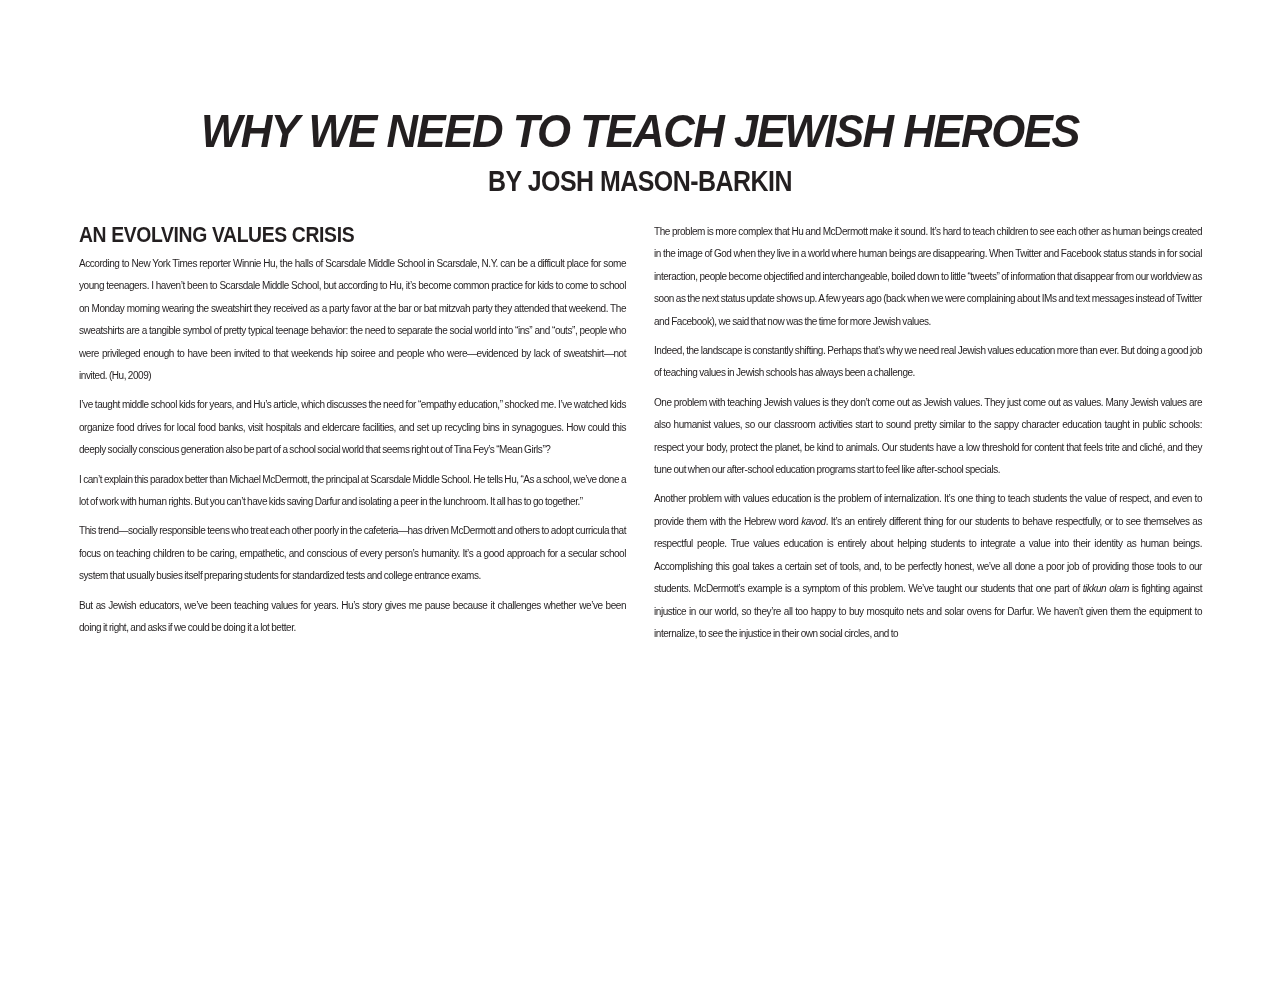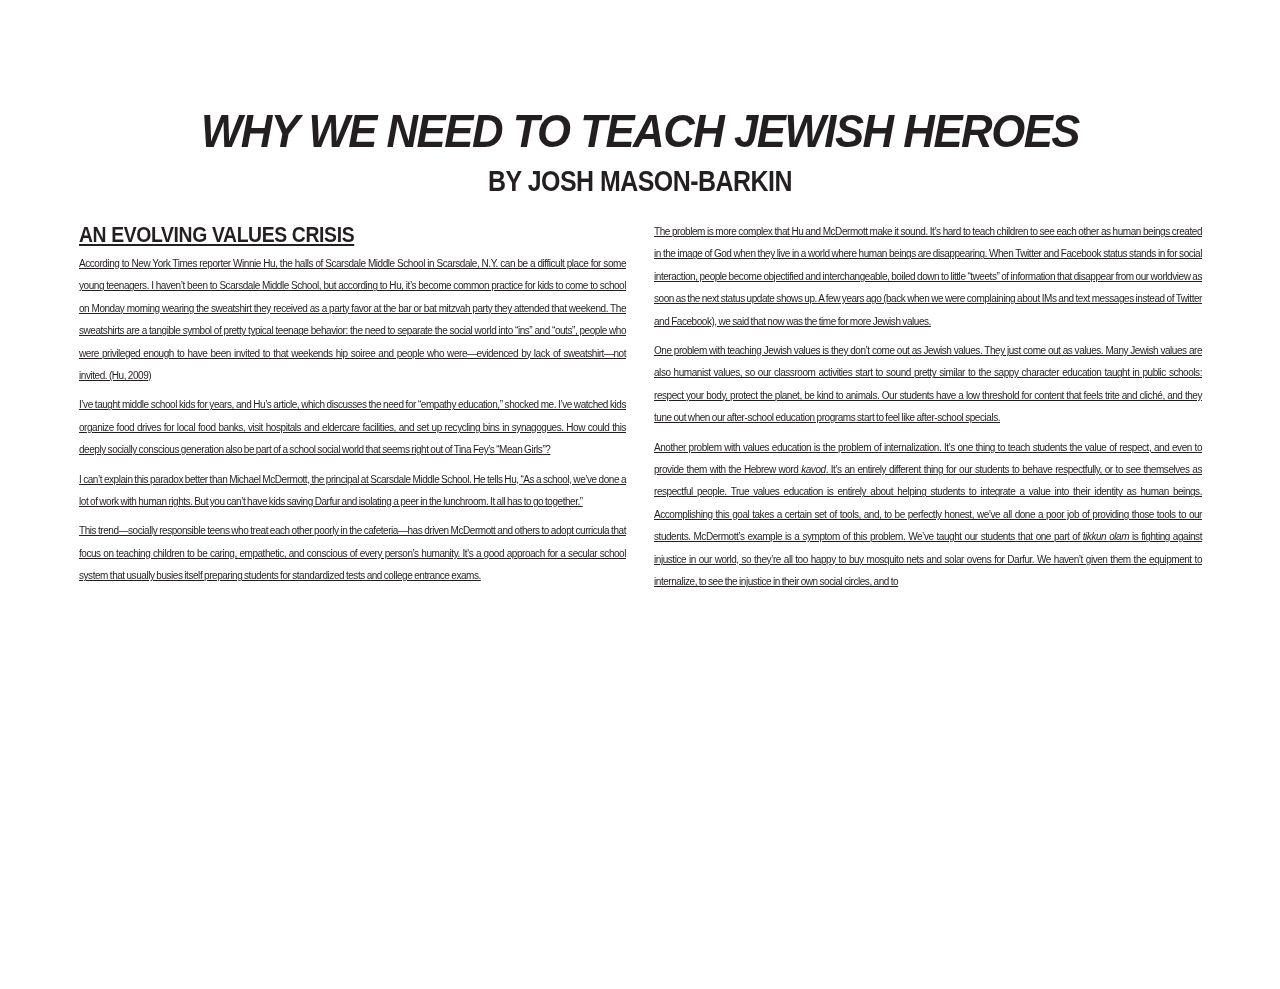--- a/index.html
+++ b/index.html
@@ -8,21 +8,21 @@
     position: absolute; left: 0; width: 1280px; top: 72px; text-align: center;
     font-family: "Liberation Sans", sans-serif; font-weight: bold; font-style: italic;
     font-size: 47px; letter-spacing: -1.6px; line-height: 56px; color: #231f20;
     transform: scaleX(0.93); transform-origin: center;
   }
   .byline {
     position: absolute; left: 0; width: 1280px; top: 163px; text-align: center;
     font-weight: bold; font-size: 29px; letter-spacing: -0.6px; line-height: 36px;
     transform: scaleX(0.86); transform-origin: center;
   }
-  .col { position: absolute; top: 222px; text-decoration: underline; }
+  .col { position: absolute; top: 222px; }
   .col.left { left: 79px; width: 547px; }
   .col.right { left: 654px; width: 548px; top: 221px; }
   .heading {
     font-weight: bold; font-size: 21.5px; line-height: 26px; margin: 0 0 5px 0;
     letter-spacing: -0.4px; transform: scaleX(0.9); transform-origin: left; white-space: nowrap;
   }
   .para {
     margin: 0 0 7px 0; font-size: 10px; line-height: 22.4px; text-align: justify;
     letter-spacing: -0.45px; word-spacing: -0.5px; hyphens: manual;
   }
@@ -33,19 +33,21 @@
 
 <h1 class="title">WHY WE NEED TO TEACH JEWISH HEROES</h1>
 <div class="byline">BY JOSH MASON-BARKIN</div>
 
 <div class="col left">
   <div class="heading">AN EVOLVING VALUES CRISIS</div>
   <p class="para">According to New York Times reporter Winnie Hu, the halls of Scarsdale Middle School in Scarsdale, N.Y. can be a difficult place for some young teenagers. I haven’t been to Scarsdale Middle School, but according to Hu, it’s become com­mon practice for kids to come to school on Monday morning wearing the sweat­shirt they received as a party favor at the bar or bat mitzvah party they attended that weekend. The sweatshirts are a tangible symbol of pretty typical teenage behavior: the need to separate the social world into “ins” and “outs”, people who were privileged enough to have been invited to that weekends hip soiree and people who were—evidenced by lack of sweatshirt—not invited. (Hu, 2009)</p>
   <p class="para">I’ve taught middle school kids for years, and Hu’s article, which discusses the need for “empathy education,” shocked me. I’ve watched kids organize food drives for local food banks, visit hospitals and eldercare facilities, and set up recycling bins in synagogues. How could this deeply socially conscious generation also be part of a school social world that seems right out of Tina Fey’s “Mean Girls”?</p>
   <p class="para">I can’t explain this paradox better than Michael McDermott, the principal at Scars­dale Middle School. He tells Hu, “As a school, we’ve done a lot of work with human rights. But you can’t have kids saving Darfur and isolating a peer in the lunch­room. It all has to go together.”</p>
   <p class="para">This trend—socially responsible teens who treat each other poorly in the cafete­ria—has driven McDermott and others to adopt curricula that focus on teaching children to be caring, empathetic, and conscious of every person’s humanity. It’s a good approach for a secular school system that usually busies itself preparing students for standardized tests and college entrance exams.</p>
+  <p class="para">But as Jewish educators, we’ve been teaching values for years. Hu’s story gives me pause because it challenges whether we’ve been doing it right, and asks if we could be doing it a lot better.</p>
 </div>
 
 <div class="col right">
   <p class="para">The problem is more complex that Hu and McDermott make it sound. It’s hard to teach children to see each other as human beings created in the image of God when they live in a world where human beings are disappearing. When Twitter and Facebook status stands in for social interaction, people become objectified and interchangeable, boiled down to little “tweets” of information that disappear from our worldview as soon as the next status update shows up. A few years ago (back when we were complaining about IMs and text messages instead of Twitter and Facebook), we said that now was the time for more Jewish values.</p>
+  <p class="para">Indeed, the landscape is constantly shifting. Perhaps that’s why we need real Jew­ish values education more than ever. But doing a good job of teaching values in Jewish schools has always been a challenge.</p>
   <p class="para">One problem with teaching Jewish values is they don’t come out as Jewish values. They just come out as values. Many Jewish values are also humanist values, so our classroom activities start to sound pretty similar to the sappy character educa­tion taught in public schools: respect your body, protect the planet, be kind to animals. Our students have a low threshold for content that feels trite and cliché, and they tune out when our after-school education programs start to feel like after-school specials.</p>
   <p class="para"><span>Another problem with values education is the problem of internalization. It’s one thing to teach students the value of respect, and even to provide them with the Hebrew word </span><em>kavod</em><span>. It’s an entirely different thing for our students to behave respectfully, or to see themselves as respectful people. True values education is entirely about helping students to integrate a value into their identity as human beings. Accomplishing this goal takes a certain set of tools, and, to be perfectly honest, we’ve all done a poor job of providing those tools to our students. Mc­Dermott’s example is a symptom of this problem. We’ve taught our students that one part of </span><em>tikkun olam</em><span> is fighting against injustice in our world, so they’re all too happy to buy mosquito nets and solar ovens for Darfur. We haven’t given them the equipment to internalize, to see the injustice in their own social circles, and to</span></p>
 </div>
 
 </body></html>

